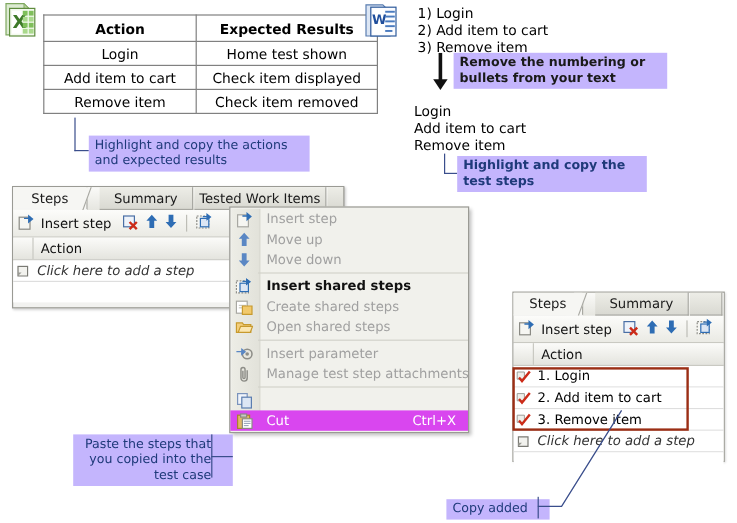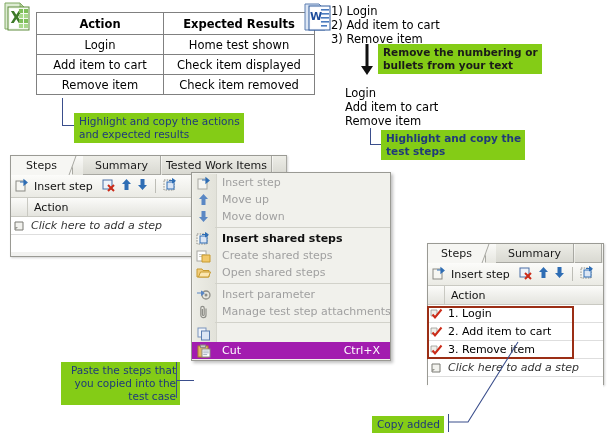--- a/index.html
+++ b/index.html
@@ -12,24 +12,24 @@
     overflow: hidden;
     font-family: "DejaVu Sans", "Liberation Sans", sans-serif;
     font-size: 11px;
     color: #000000;
   }
   .abs { position: absolute; }
 
   
   .callout {
     color: #1F3A7A;
-    background: #84cc16;
+    background: #c4b5fd;
     font-size: 10.5px;
     line-height: 13px;
-    padding: 2px 4px 2px 5px;
+    padding: 2px 18px 2px 5px;
   }
   .callout.bold { font-weight: bold; color: #1A1A1A; }
   .calloutline-v {
     background: #3A4E8C;
     width: 1px;
   }
   .calloutline-h {
     background: #3A4E8C;
     height: 1px;
   }
@@ -166,21 +166,21 @@
   .mi .mi-ico {
     width: 23px; height: 17px;
     display:flex; align-items:center; justify-content:center;
     flex: 0 0 23px;
   }
   .mi .mi-lbl { padding-left: 7px; flex: 1; white-space: nowrap; }
   .mi .mi-key { padding-right: 10px; white-space: nowrap; }
   .mi.enabled { color: #111; }
   .mi.bold .mi-lbl { font-weight: bold; }
   .mi.highlight {
-    background: #a21caf;
+    background: #d946ef;
     color: #ffffff;
   }
   .msep { height:1px; background:#D2D2CA; margin: 2px 0 2px 23px; position:relative; z-index:2;}
 
   
   #steps-highlight-box {
     border: 2px solid #9B2E15;
     box-sizing: border-box;
     pointer-events: none;
   }
@@ -243,21 +243,21 @@
     <rect x="8" y="6" width="9" height="20" fill="#ffffff"></rect>
     <text x="7" y="18" font-family="DejaVu Sans, sans-serif" font-size="11" font-weight="bold" fill="#1F4E9C">W</text>
     <rect x="18" y="7" width="8" height="1.6" fill="#4A7BBF"></rect>
     <rect x="18" y="11" width="8" height="1.6" fill="#4A7BBF"></rect>
     <rect x="18" y="15" width="8" height="1.6" fill="#4A7BBF"></rect>
     <rect x="18" y="19" width="8" height="1.6" fill="#4A7BBF"></rect>
     <rect x="18" y="23" width="6" height="1.6" fill="#4A7BBF"></rect>
   </svg>
 </div>
 
-<div class="abs wordtext" style="left:331px; top:4px;">1) Login
+<div class="abs wordtext" style="left:348px; top:4px;">1) Login
 2) Add item to cart
 3) Remove item</div>
 
 <div class="abs" style="left:360px; top:44px;">
   <svg width="14" height="32" viewBox="0 0 14 32">
     <rect x="5.5" y="0" width="3" height="24" fill="#111"></rect>
     <polygon points="1,22 13,22 7,31" fill="#111"></polygon>
   </svg>
 </div>
 

